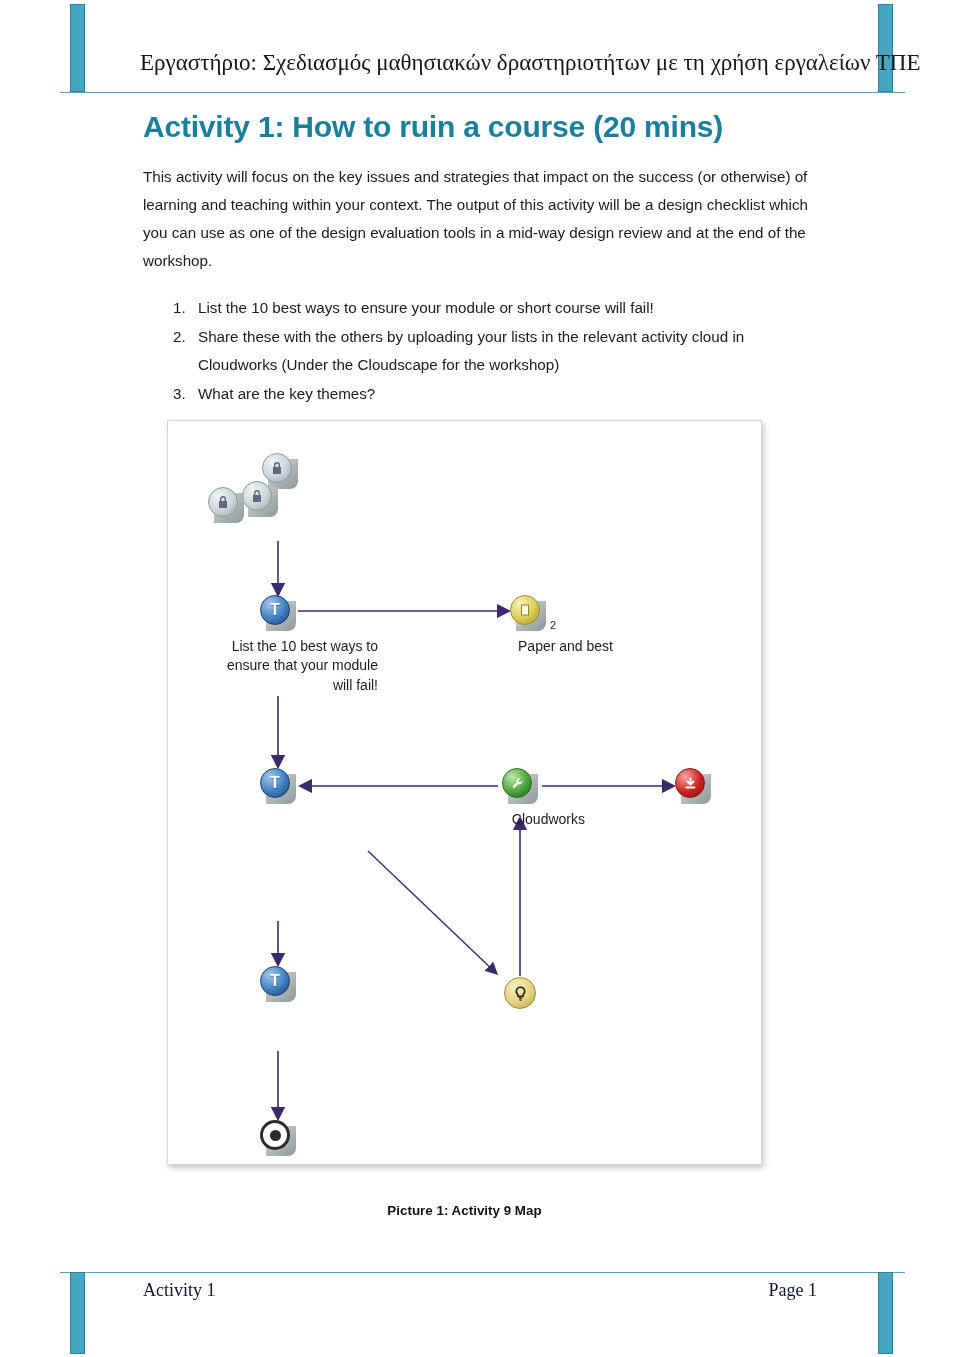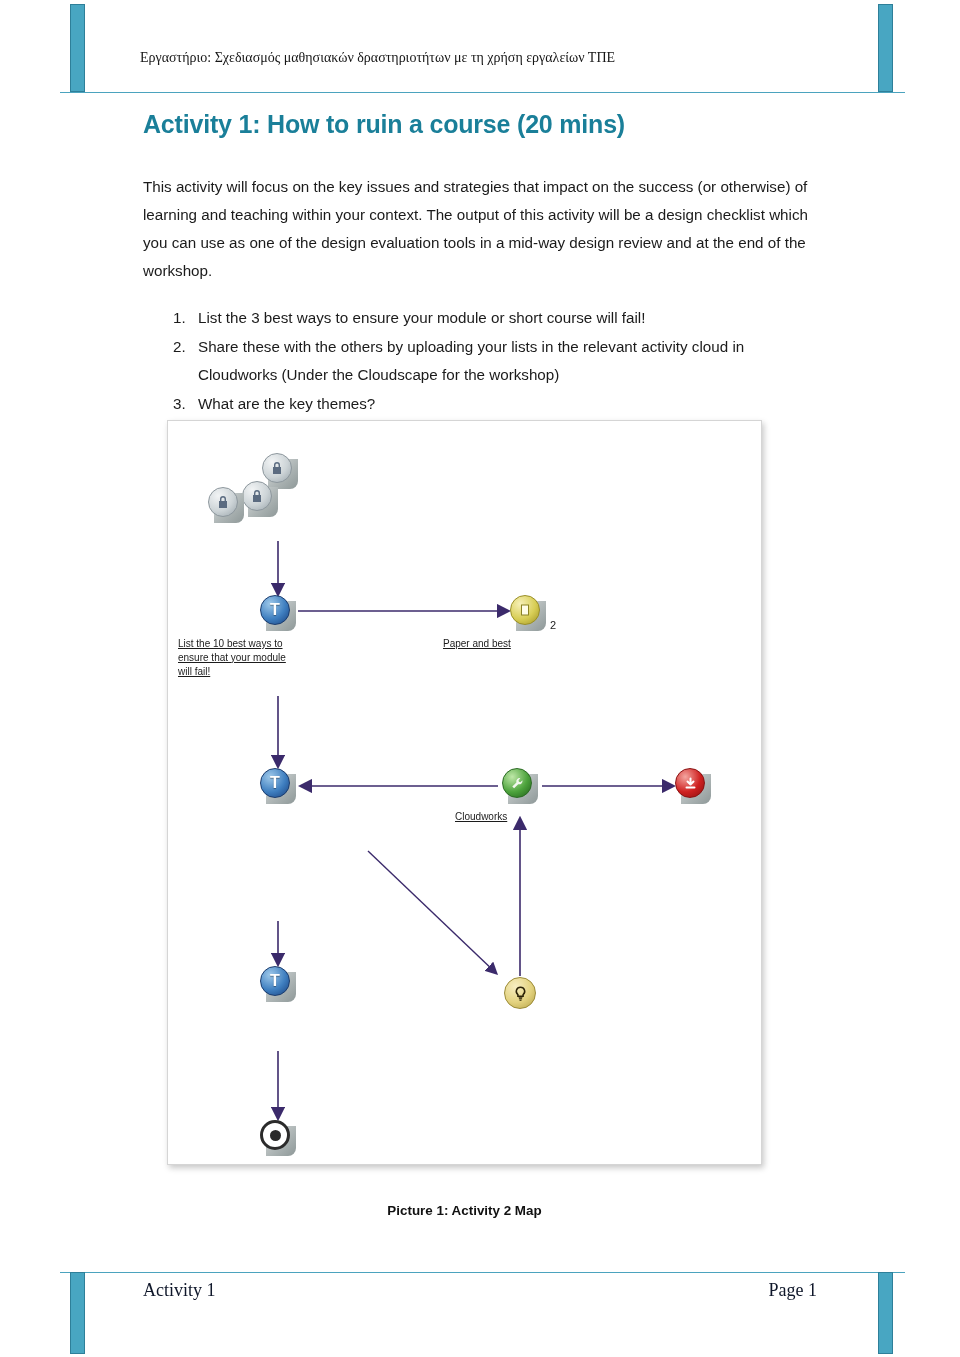--- a/index.html
+++ b/index.html
@@ -49,37 +49,37 @@
   .hrule-header { top: 92px; }
   .hrule-footer { top: 1272px; }
 
   
   .header-text {
     position: absolute;
     left: 140px;
     top: 50px;
     width: 740px;
     font-family: "Liberation Serif", serif;
-    font-size: 14px;
+    font-size: 23px;
     color: #161616;
     white-space: nowrap;
   }
 
   
   .content {
     position: absolute;
     left: 143px;
     top: 110px;
     width: 680px;
   }
 
   h1.doc-title {
-    margin: 0 0 34px 0;
+    margin: 0 0 19px 0;
     font-family: "Liberation Sans", sans-serif;
-    font-size: 25px;
+    font-size: 30px;
     font-weight: bold;
     color: #1A7F99;
     letter-spacing: -0.2px;
   }
 
   p.intro {
     margin: 0;
     font-size: 15.2px;
     line-height: 1.85;
     color: #1b1b1b;
@@ -174,25 +174,24 @@
     border: 1px solid #9c8c38;
   }
   .disc-dark {
     background: #ffffff;
     border: 3px solid #2b2b2b;
   }
 
   .node-caption {
     position: absolute;
     font-family: "Liberation Sans", sans-serif;
-    font-size: 10px;
+    font-size: 14px;
     line-height: 1.38;
     color: #1c1c1c;
-    text-align: left;
-    text-decoration: underline;
+    text-align: right;
   }
   .node-badge {
     position: absolute;
     font-family: "Liberation Sans", sans-serif;
     font-size: 11px;
     color: #1c1c1c;
   }
 
   
   .fig-caption {
@@ -227,21 +226,21 @@
   <div class="hrule hrule-header"></div>
 
   <div class="header-text">Εργαστήριο: Σχεδιασμός μαθησιακών δραστηριοτήτων με τη χρήση εργαλείων ΤΠΕ</div>
 
   <div class="content">
     <h1 class="doc-title">Activity 1: How to ruin a course (20 mins)</h1>
 
     <p class="intro">This activity will focus on the key issues and strategies that impact on the success (or otherwise) of learning and teaching within your context. The output of this activity will be a design checklist which you can use as one of the design evaluation tools in a mid-way design review and at the end of the workshop.</p>
 
     <ol class="steps">
-      <li>List the 3 best ways to ensure your module or short course will fail!</li>
+      <li>List the 10 best ways to ensure your module or short course will fail!</li>
       <li>Share these with the others by uploading your lists in the relevant activity cloud in Cloudworks (Under the Cloudscape for the workshop)</li>
       <li>What are the key themes?</li>
     </ol>
   </div>
 
   <div class="figure">
     <div class="figure-frame">
 
       <svg class="wires" viewBox="0 0 595 745">
         <defs>
@@ -354,21 +353,21 @@
       <div class="node" style="left:90px; top:697px;">
         <div class="node-shadow"></div>
         <div class="node-disc disc-dark">
           <div style="width:11px;height:11px;border-radius:50%;background:#2b2b2b;"></div>
         </div>
       </div>
 
     </div>
   </div>
 
-  <div class="fig-caption">Picture 1: Activity 2 Map</div>
+  <div class="fig-caption">Picture 1: Activity 9 Map</div>
 
   <div class="hrule hrule-footer"></div>
   <div class="vbar vbar-footer-left"></div>
   <div class="vbar vbar-footer-right"></div>
 
   <div class="footer-left">Activity 1</div>
   <div class="footer-right">Page 1</div>
 
 </div>
 

